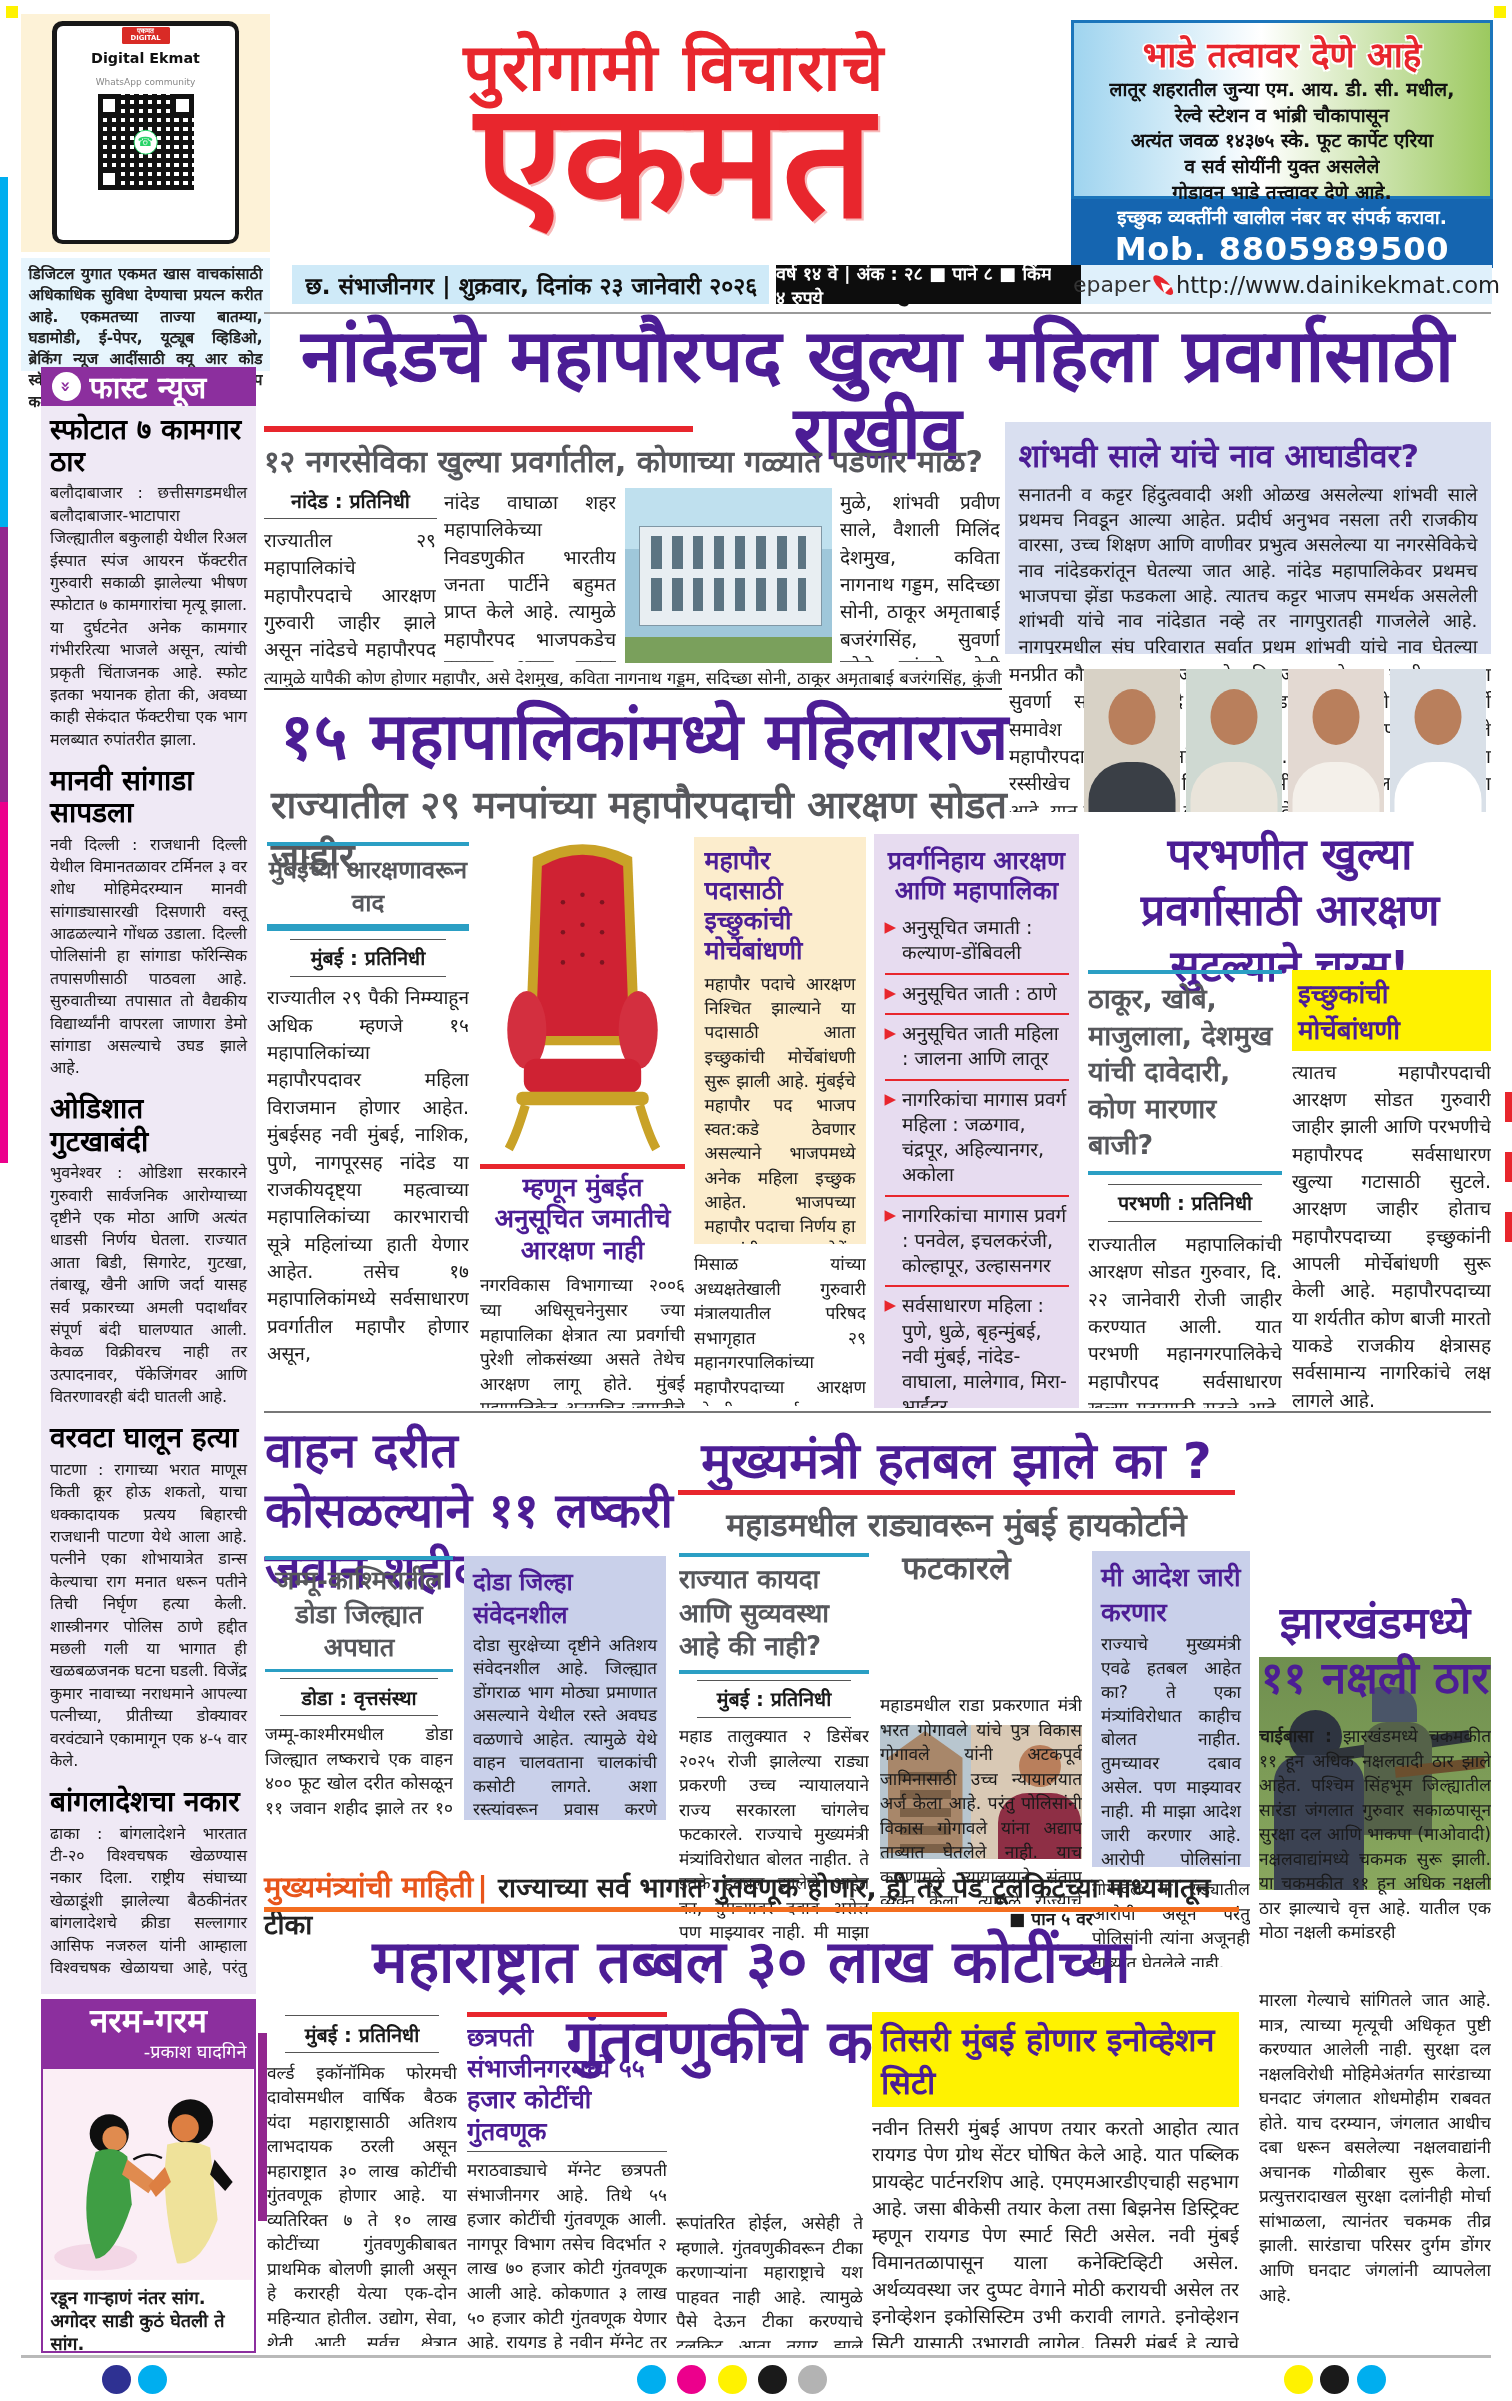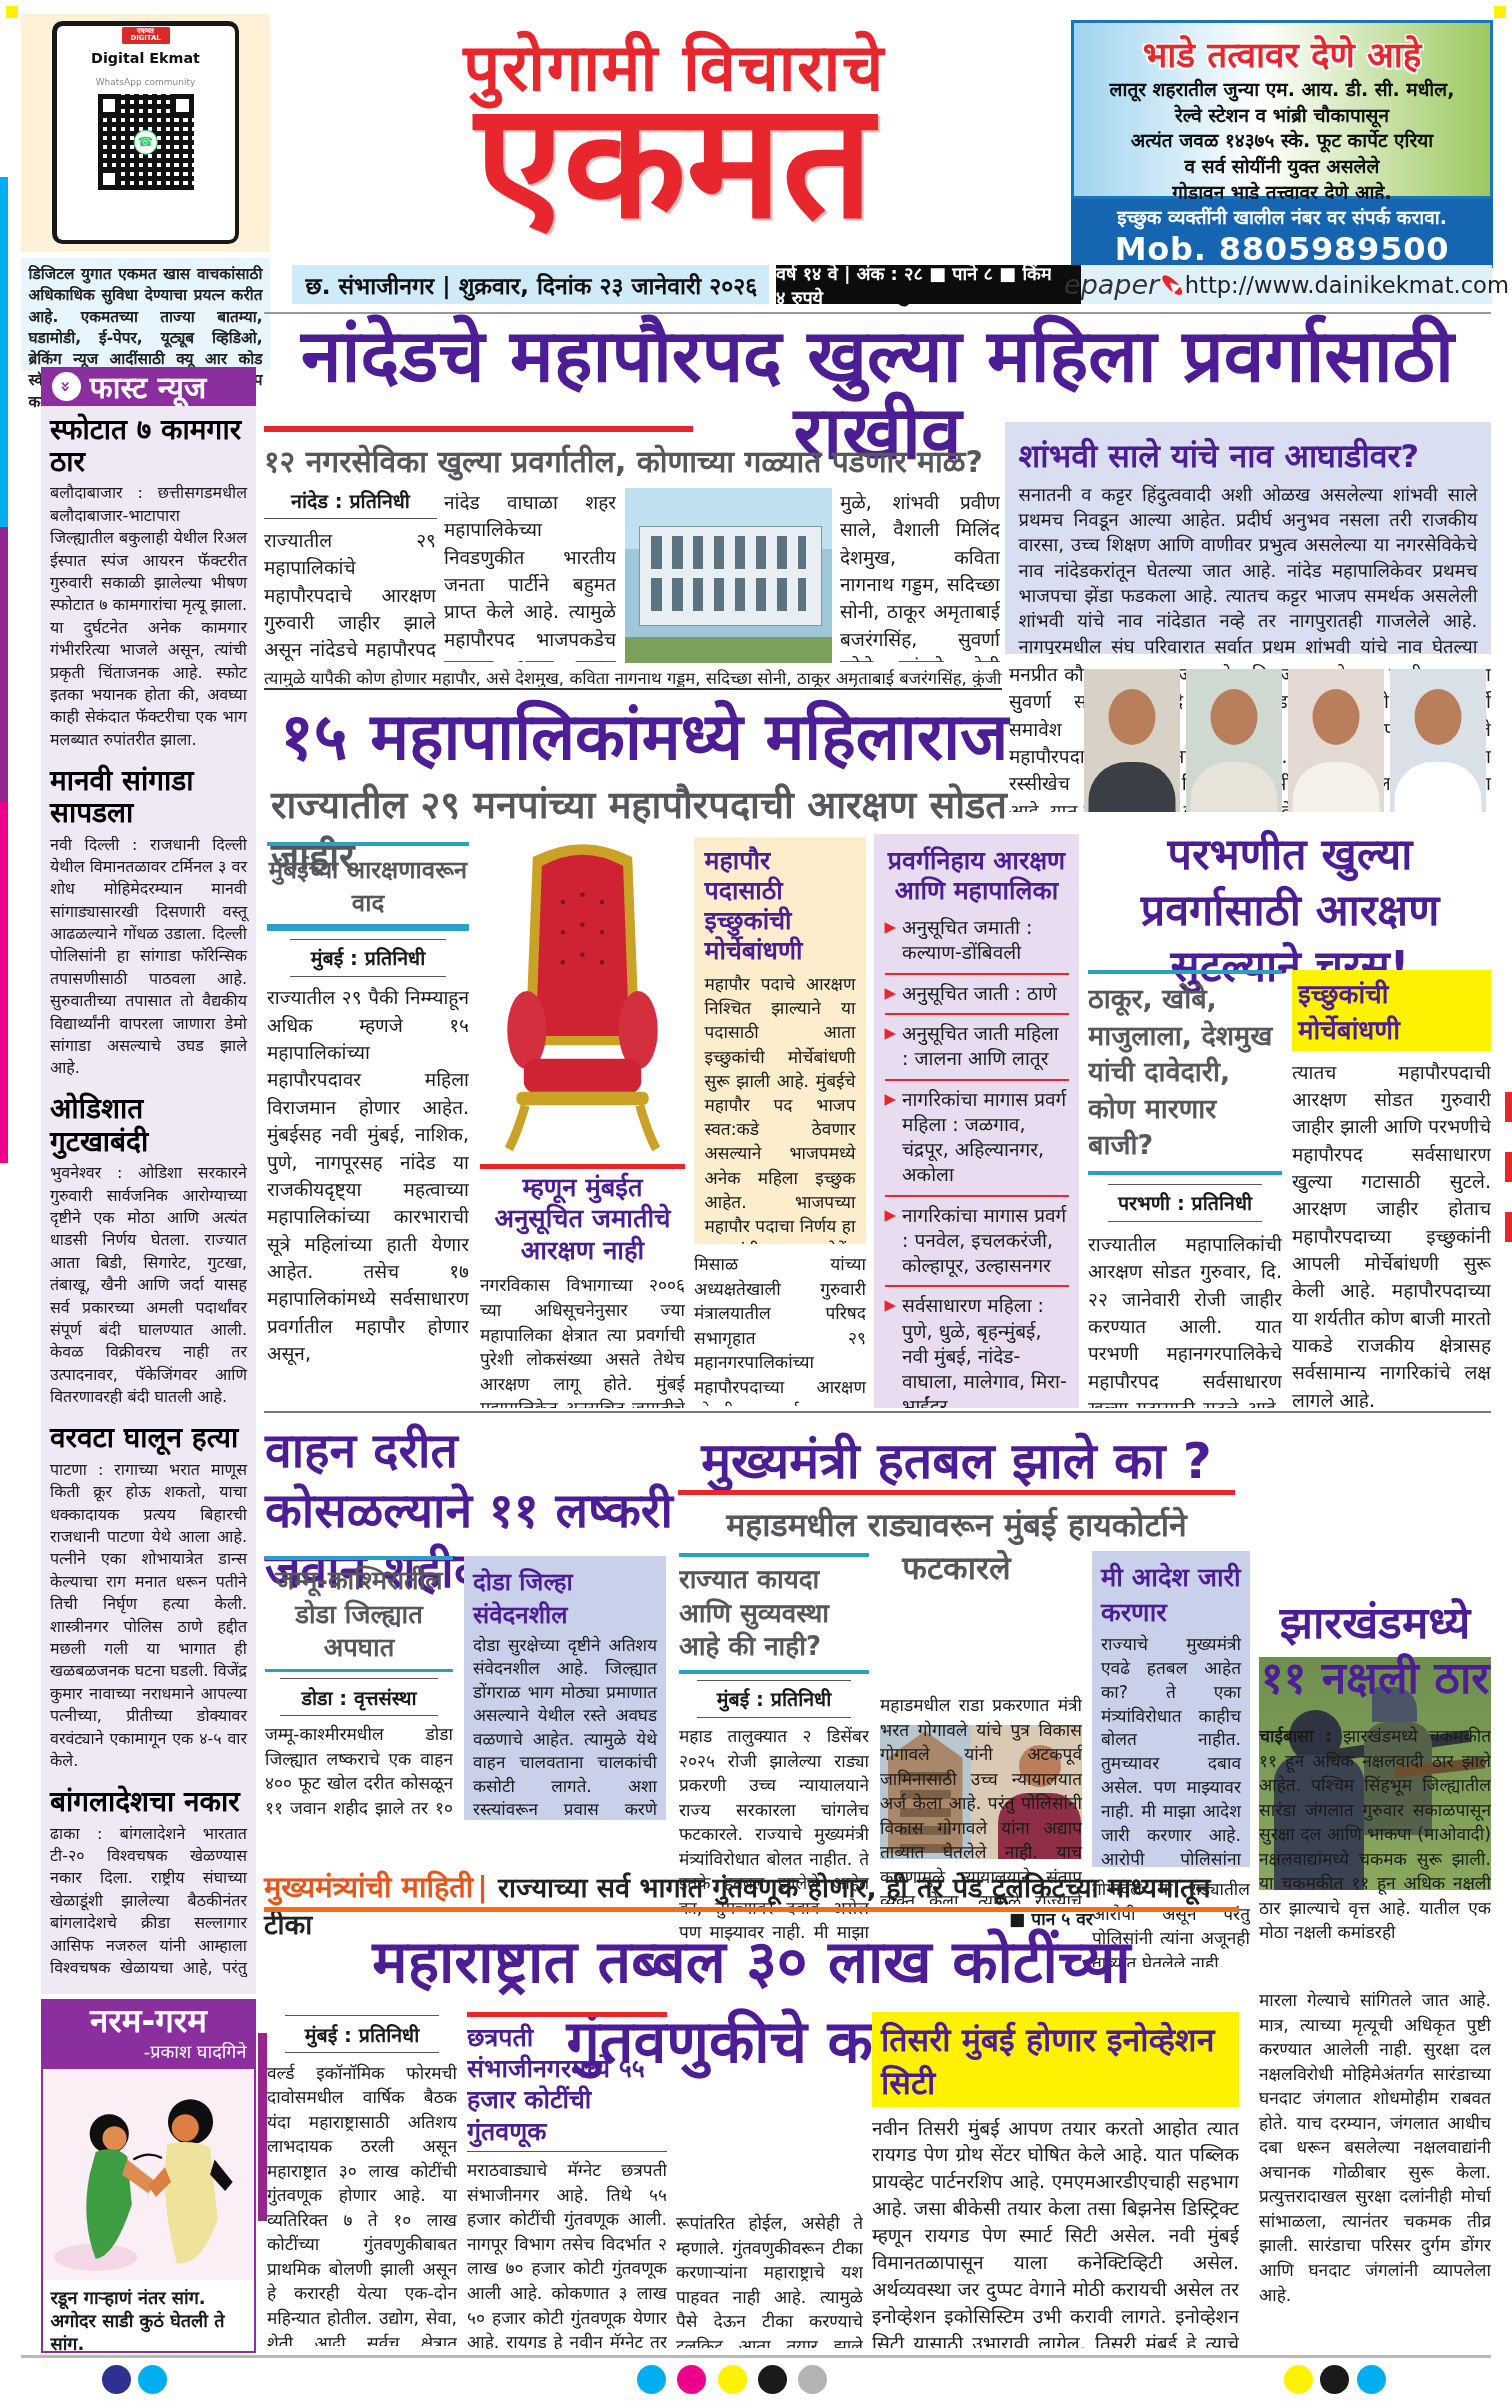--- a/index.html
+++ b/index.html
@@ -41,21 +41,21 @@
   .ad-title{color:#e8262d;font-size:35px;font-weight:900;text-shadow:1.5px 1.5px 0 #fff,-1.5px -1.5px 0 #fff,1.5px -1.5px 0 #fff,-1.5px 1.5px 0 #fff;}
   .ad-line{font-size:19px;font-weight:800;color:#111;line-height:1.35;}
   .ad-contact{left:1071px;top:199px;width:422px;height:69px;background:#1565b0;color:#fff;text-align:center;box-sizing:border-box;padding-top:4.5px;}
   .ad-contact .c1{font-size:19px;font-weight:700;}
   .ad-contact .c2{font-size:32px;font-weight:900;letter-spacing:0.8px;}
   .date-band{left:292px;top:265px;width:477px;height:39px;background:#cfeaf8;font-size:23px;font-weight:800;color:#10100f;
              display:flex;align-items:center;padding-left:13.6px;box-sizing:border-box;}
   .edition-box{left:776px;top:265px;width:311px;height:39px;background:#0d0d0d;color:#ffffff;font-size:18px;font-weight:700;
                display:flex;align-items:center;justify-content:center;}
   .epaper-band{left:1081px;top:265px;width:411px;height:39px;background:#dff0fb;display:flex;align-items:center;justify-content:center;gap:7.5px;}
-  .epaper-band .elabel{font-size:27px;color:#333;font-style:italic;}
+  .epaper-band .elabel{font-size:22px;color:#333;}
   .epaper-band .eurl{font-size:22.6px;color:#222;}
   .ep-icon{width:25.6px;height:25.6px;border-radius:50%;background:#e8262d;color:#fff;display:inline-flex;align-items:center;justify-content:center;
            font-size:13.6px;transform:rotate(-45deg);}
   .blk-sq{left:1051px;top:265px;width:27px;height:39px;background:#0d0d0d;}
 
   
   .headline{font-weight:900;color:#4c1d95;}
   .gray{color:#57585c;}
   .teal-rule{height:3.8px;background:#2b9fc4;}
   .red-rule{height:6px;background:#e8262d;}

